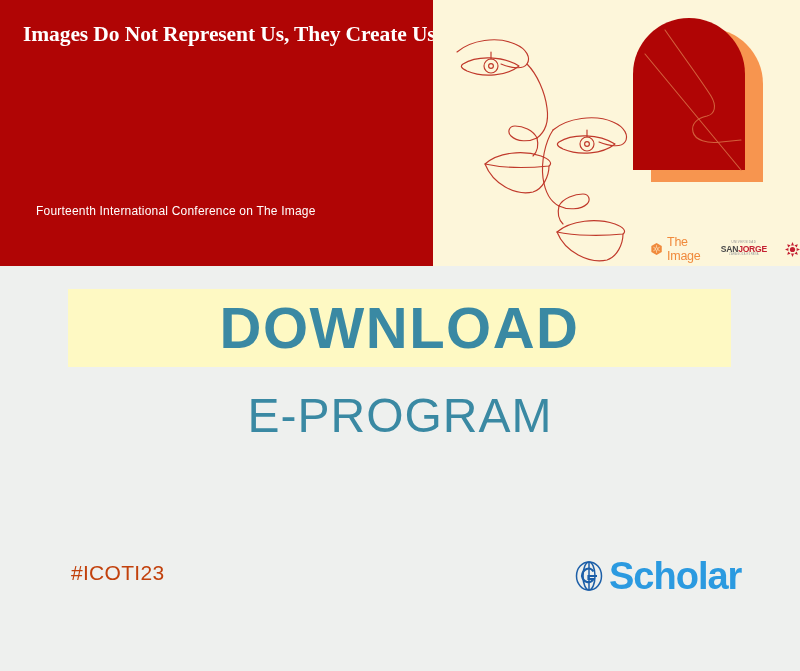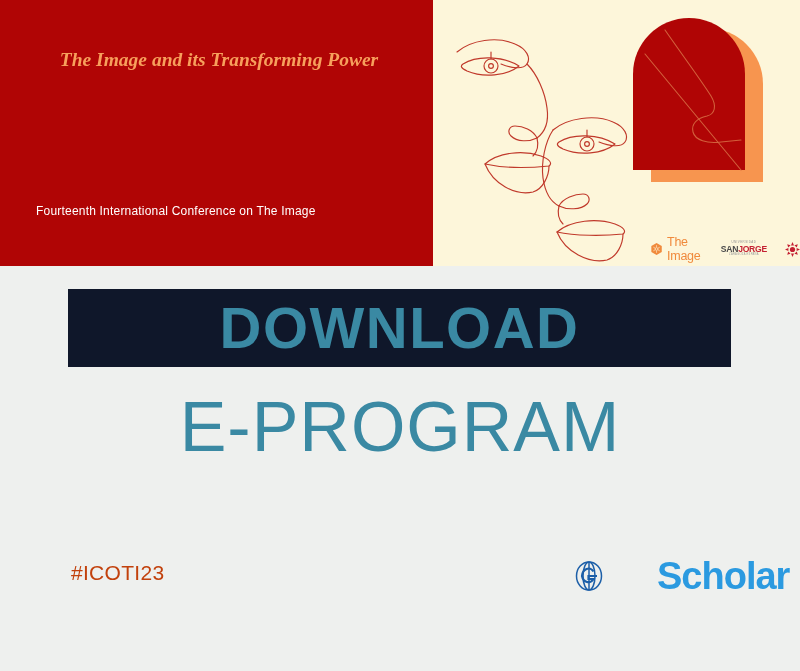--- a/index.html
+++ b/index.html
@@ -157,41 +157,41 @@
     letter-spacing: 0.3px;
   }
 
   
   .download-box {
     position: absolute;
     left: 68px;
     top: 289px;
     width: 663px;
     height: 78px;
-    background: #0f172a;
+    background: #fef9c3;
     display: flex;
     align-items: center;
     justify-content: center;
   }
   .download-text {
     color: #3a89a3;
     font-size: 58px;
     font-weight: bold;
     letter-spacing: 1.5px;
     line-height: 1;
   }
 
   .eprogram {
     position: absolute;
     left: 0;
     top: 392px;
     width: 800px;
     text-align: center;
     color: #3a89a3;
-    font-size: 70px;
+    font-size: 48px;
     font-weight: 300;
     letter-spacing: 1px;
     line-height: 1;
   }
 
   
   .hashtag {
     position: absolute;
     left: 71px;
     top: 562px;
@@ -209,31 +209,30 @@
     display: flex;
     align-items: center;
     gap: 2px;
   }
   .scholar-text {
     color: #2b9ae0;
     font-size: 38px;
     font-weight: bold;
     letter-spacing: -1px;
     line-height: 1;
-    margin-left: 48px;
   }
 </style>
 </head>
 <body>
 
 <div class="banner">
 
   <div class="banner-left">
-
-    <div class="subhead">The Image and its Transforming Power</div>
+    <div class="headline">Images Do Not Represent  Us, They Create Us</div>
+
 
     <div class="conf-line1">Fourteenth International Conference on The Image</div>
 
   </div>
 
   <div class="banner-right">
 
     <svg class="faces-art" viewBox="0 0 210 240">
       <g fill="none" stroke="#c0392b" stroke-width="1.15" stroke-linecap="round" stroke-linejoin="round">
 

